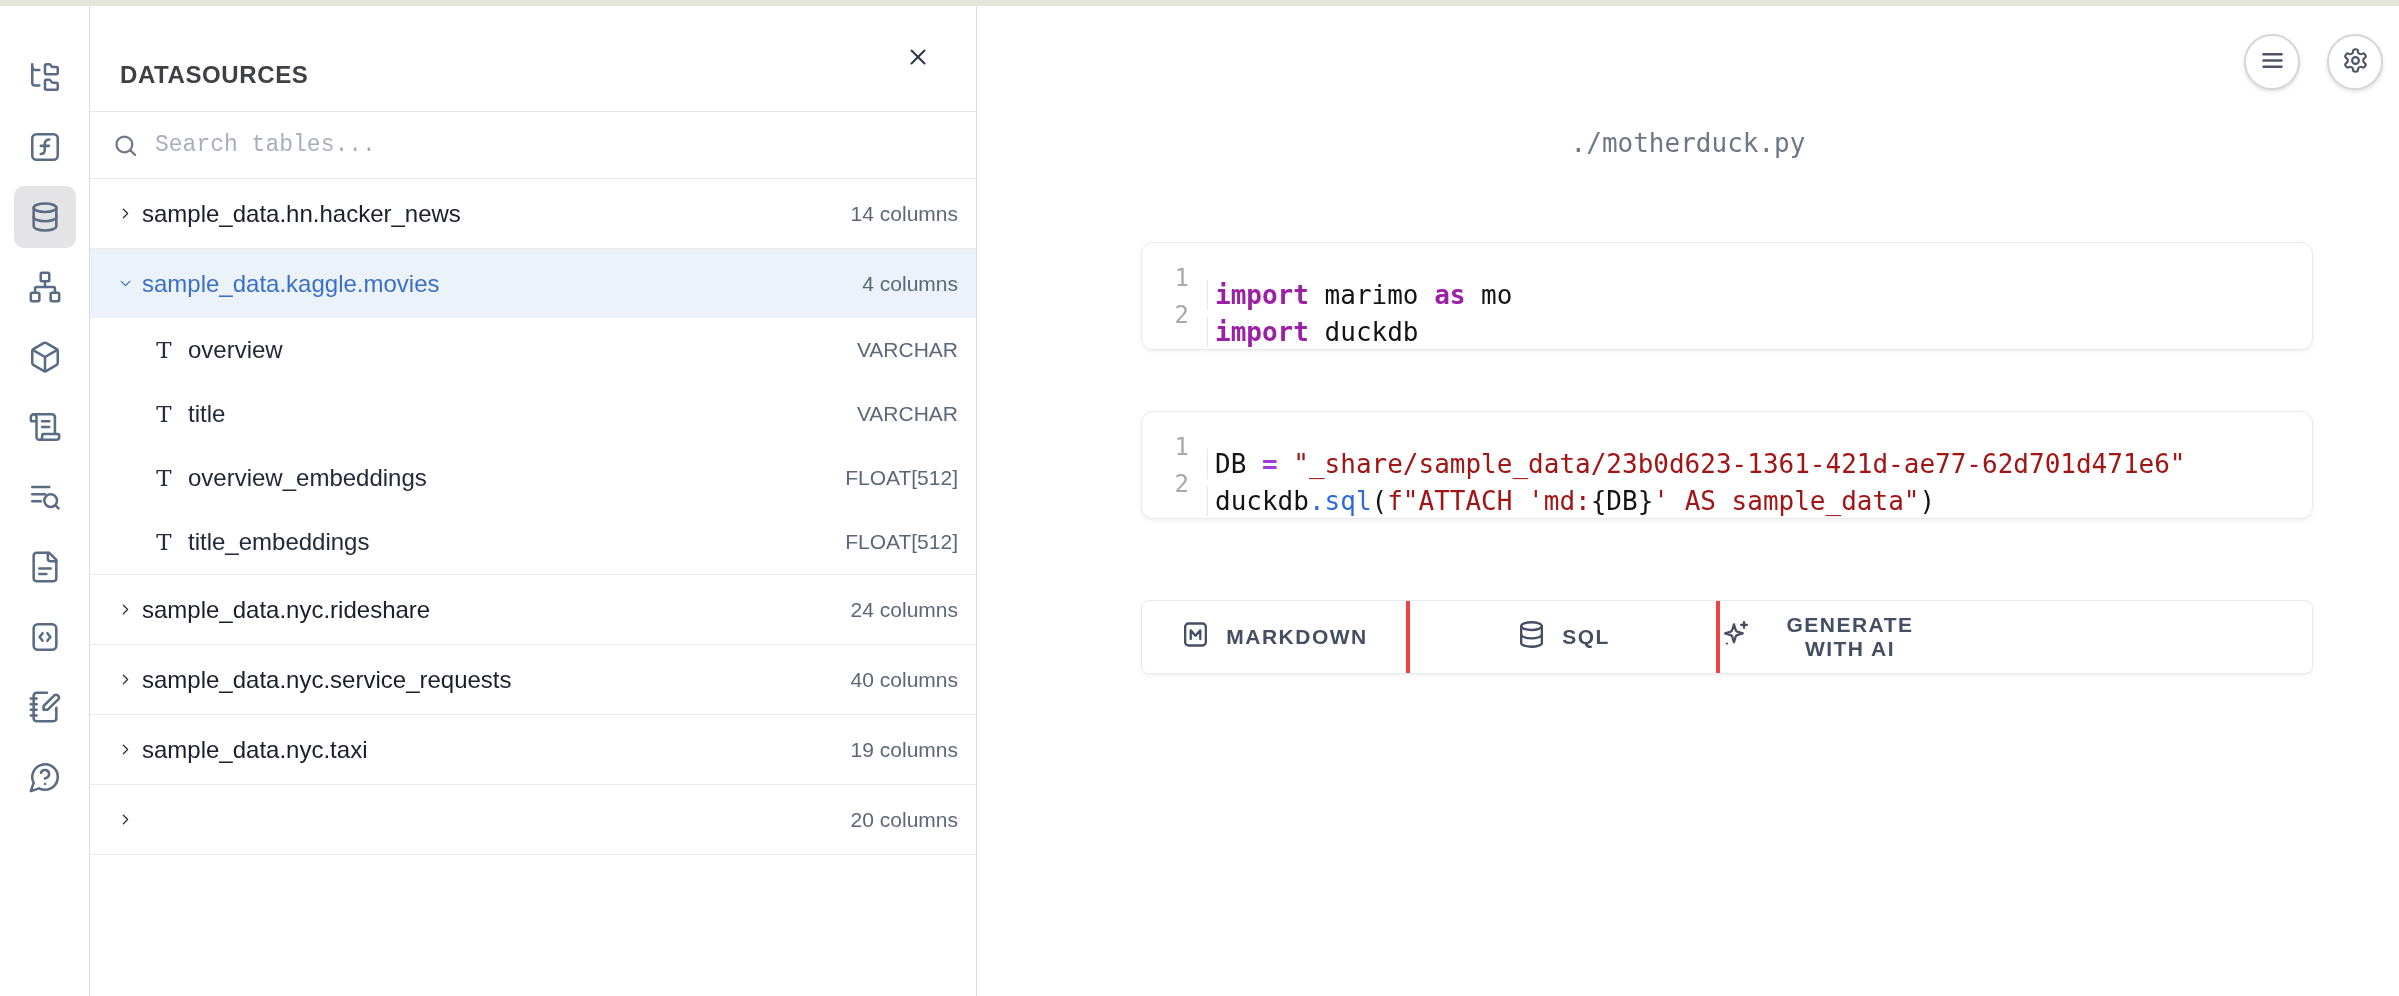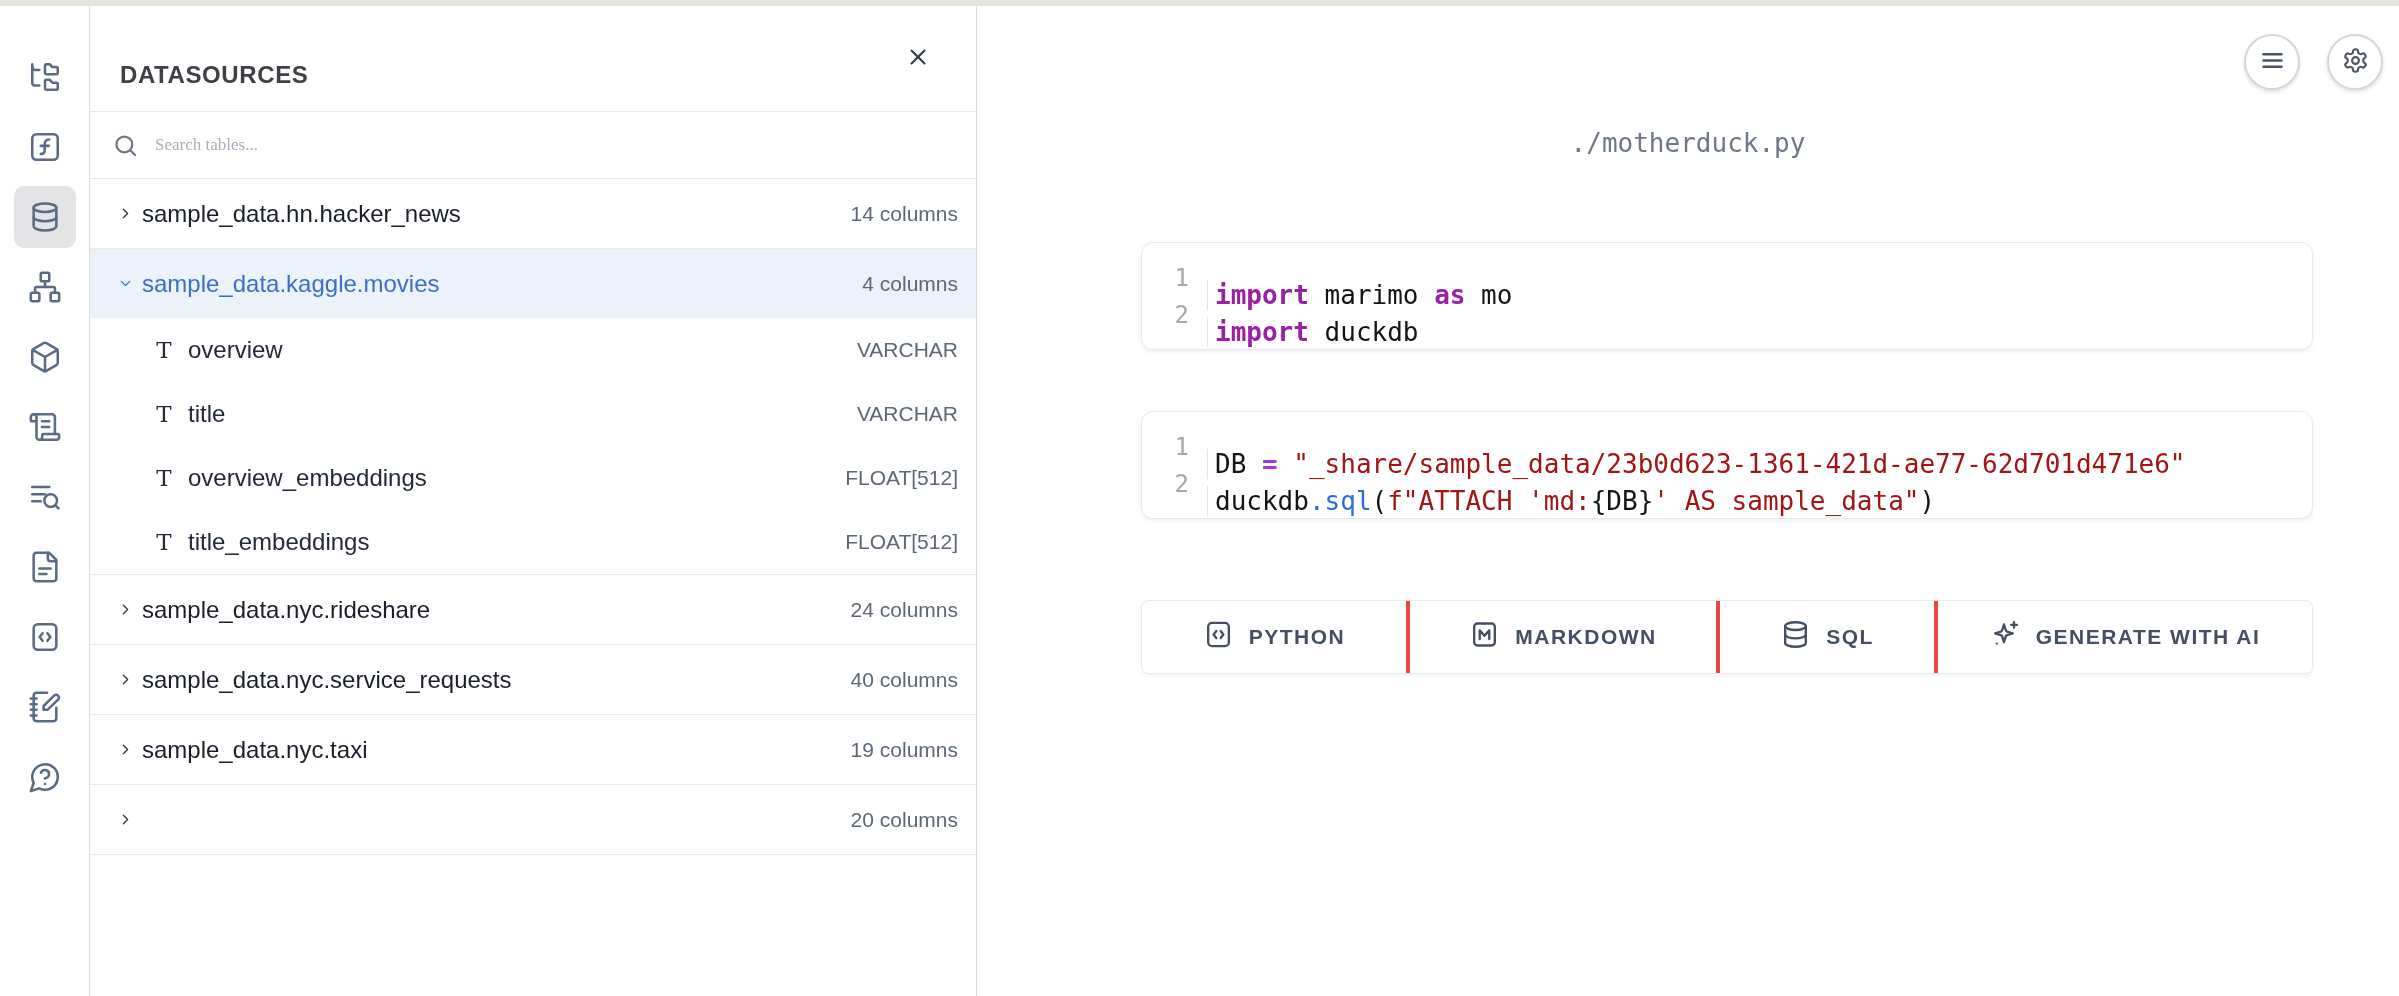--- a/index.html
+++ b/index.html
@@ -19,21 +19,21 @@
   
   .panel { width:887px; flex:0 0 887px; border-right:1px solid #DCDCE0; display:flex; flex-direction:column; background:#fff; }
   .panel-header { height:106px; display:flex; align-items:center; justify-content:space-between;
                   padding:0 38px 0 30px; border-bottom:1px solid #E7E7EA; }
   .panel-title { font-size:24px; font-weight:700; color:#3F3F46; letter-spacing:0.6px;margin-top:32px; }
   .close-btn { width:40px; height:40px; display:flex; align-items:center; justify-content:center; cursor:pointer; color:#30384A; }
   .close-btn svg { width:26px; height:26px; }
   .search-row { height:67px; display:flex; align-items:center; gap:16px; padding:0 24px 0 22px; border-bottom:1px solid #E7E7EA; }
   .search-row .icon { color:#6F7886; display:flex; }
   .search-row svg { width:27px; height:27px; }
-  .search-input { flex:1; border:none; outline:none; font-size:17px; color:#1A1F2B; font-family:Liberation Serif, serif; background:transparent; }
+  .search-input { flex:1; border:none; outline:none; font-size:23px; color:#1A1F2B; font-family:Liberation Mono, monospace; background:transparent; }
   .search-input::placeholder { color:#A9AFBA; }
 
   .tables-list { flex:1; overflow:hidden; }
   .ds-row { display:flex; align-items:center; padding:0 18px 0 24px; cursor:pointer; }
   .ds-row.table { height:70px; border-bottom:1px solid #EBEBEE; }
   .ds-row.table.selected { background:#EBF2FA; color:#3B6FC8; border-bottom:none; height:69px;text-align:center; }
   .ds-row.table.selected .tbl-name { color:#3B6FC8; }
   .ds-row .chev { width:22px; height:22px; display:flex; align-items:center; justify-content:center; color:#2F3440; margin-right:6px; }
   .ds-row.selected .chev { color:#3B6FC8; }
   .ds-row .chev svg { width:17px; height:17px; }
@@ -332,28 +332,20 @@
           <div class="code-line">
             <span class="gutter">1</span>
             <span class="code-text"><span class="tok-plain">DB </span><span class="tok-op">=</span><span class="tok-plain"> </span><span class="tok-str">"_share/sample_data/23b0d623-1361-421d-ae77-62d701d471e6"</span></span>
           </div>
           <div class="code-line">
             <span class="gutter">2</span>
             <span class="code-text"><span class="tok-plain">duckdb</span><span class="tok-fn">.sql</span><span class="tok-plain">(</span><span class="tok-str">f"ATTACH 'md:</span><span class="tok-plain">{DB}</span><span class="tok-str">' AS sample_data"</span><span class="tok-plain">)</span></span>
           </div>
         </div>
         <div class="add-row">
-          <button class="add-btn">
-            <span class="icon"><svg viewBox="0 0 24 24" fill="none" stroke="currentColor" stroke-width="1.8" stroke-linecap="round" stroke-linejoin="round">
-                <rect x="4" y="3" width="16" height="18" rx="3"></rect>
-                <path d="m10.3 9.3-2.1 2.7 2.1 2.7"></path>
-                <path d="m13.7 9.3 2.1 2.7-2.1 2.7"></path>
-              </svg></span>
-            <span>PYTHON</span>
-          </button>
           <button class="add-btn">
             <span class="icon"><svg viewBox="0 0 24 24" fill="none" stroke="currentColor" stroke-width="1.8" stroke-linecap="round" stroke-linejoin="round">
                 <rect x="4" y="3.5" width="16" height="17" rx="2.5"></rect>
                 <path d="M8.3 15.5V8.8l3.7 4.2 3.7-4.2v6.7"></path>
               </svg></span>
             <span>MARKDOWN</span>
           </button>
           <button class="add-btn">
             <span class="icon"><svg viewBox="0 0 24 24" fill="none" stroke="currentColor" stroke-width="1.8" stroke-linecap="round" stroke-linejoin="round">
                 <ellipse cx="12" cy="5.5" rx="8" ry="3"></ellipse>

